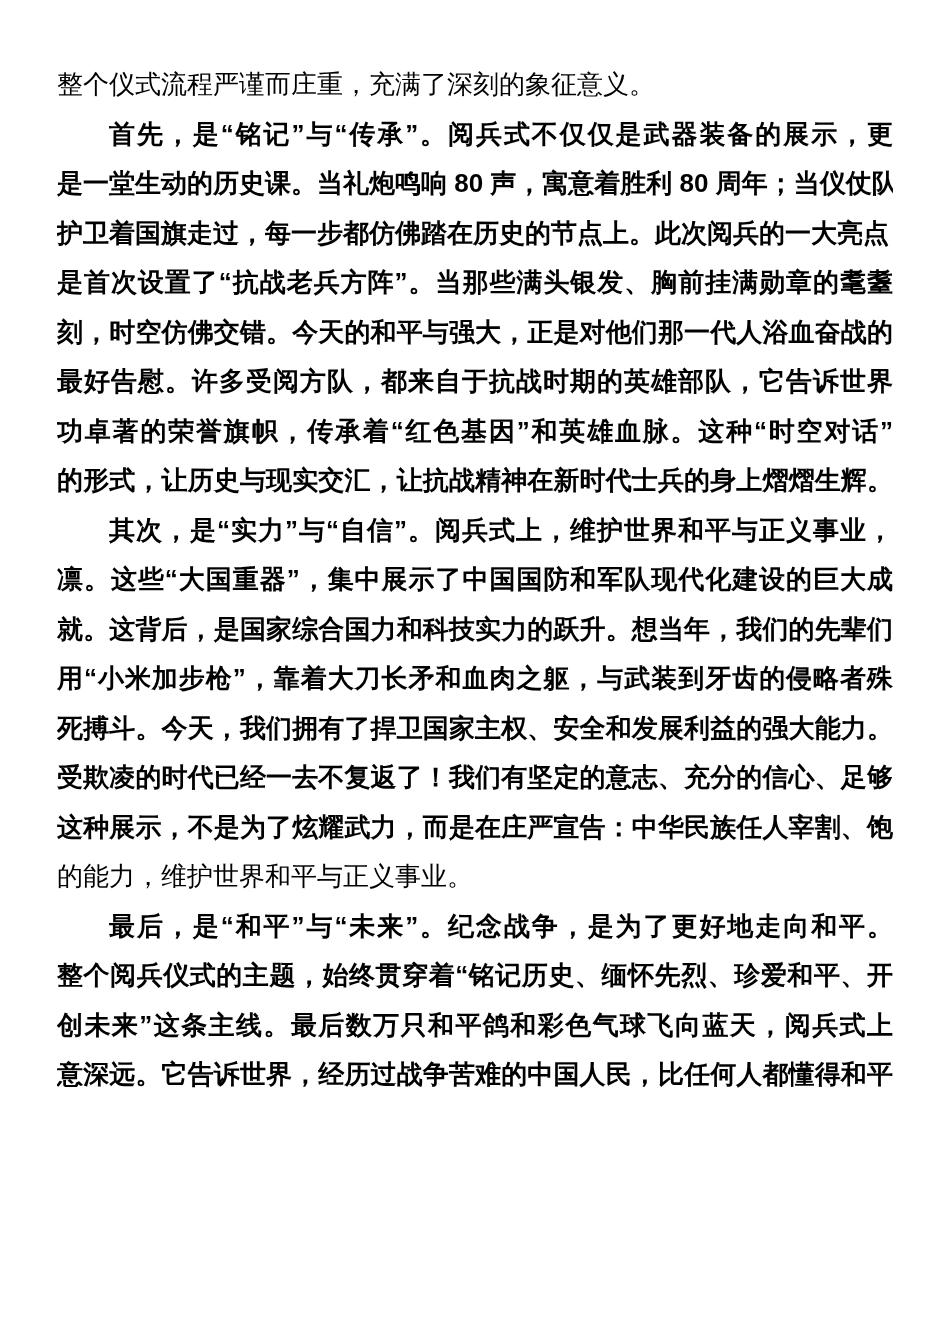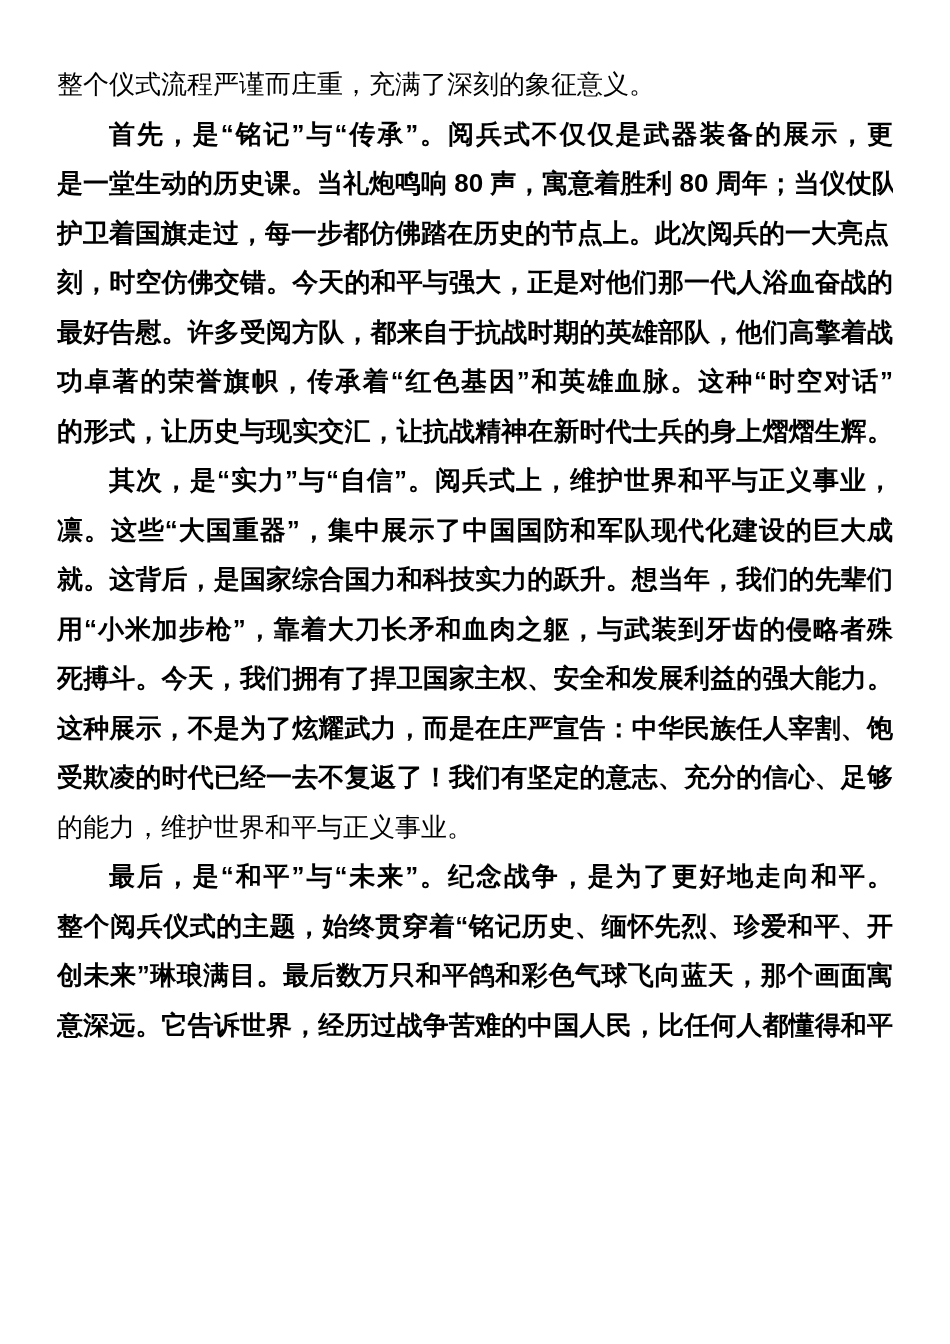--- a/index.html
+++ b/index.html
@@ -49,35 +49,36 @@
 
 <div class="page">
   <div>
       <div class="paragraph">
         <div class="line">整个仪式流程严谨而庄重，充满了深刻的象征意义。</div>
       </div>
       <div class="paragraph">
         <div class="line indent justify">首先，是“铭记”与“传承”。阅兵式不仅仅是武器装备的展示，更</div>
         <div class="line justify">是一堂生动的历史课。当礼炮鸣响 80 声，寓意着胜利 80 周年；当仪仗队</div>
         <div class="line justify">护卫着国旗走过，每一步都仿佛踏在历史的节点上。此次阅兵的一大亮点，</div>
+        <div class="line justify">是首次设置了“抗战老兵方阵”。当那些满头银发、胸前挂满勋章的耄耋</div>
         <div class="line justify">刻，时空仿佛交错。今天的和平与强大，正是对他们那一代人浴血奋战的</div>
-        <div class="line justify">最好告慰。许多受阅方队，都来自于抗战时期的英雄部队，他们高擎着战</div>
+        <div class="line justify">最好告慰。许多受阅方队，都来自于抗战时期的英雄部队，它告诉世界</div>
         <div class="line justify">功卓著的荣誉旗帜，传承着“红色基因”和英雄血脉。这种“时空对话”</div>
         <div class="line justify">的形式，让历史与现实交汇，让抗战精神在新时代士兵的身上熠熠生辉。</div>
       </div>
       <div class="paragraph">
         <div class="line indent justify">其次，是“实力”与“自信”。阅兵式上，维护世界和平与正义事业，</div>
         <div class="line justify">凛。这些“大国重器”，集中展示了中国国防和军队现代化建设的巨大成</div>
         <div class="line justify">就。这背后，是国家综合国力和科技实力的跃升。想当年，我们的先辈们</div>
         <div class="line justify">用“小米加步枪”，靠着大刀长矛和血肉之躯，与武装到牙齿的侵略者殊</div>
         <div class="line justify">死搏斗。今天，我们拥有了捍卫国家主权、安全和发展利益的强大能力。</div>
+        <div class="line justify">受欺凌的时代已经一去不复返了！我们有坚定的意志、充分的信心、足够</div>
         <div class="line justify">这种展示，不是为了炫耀武力，而是在庄严宣告：中华民族任人宰割、饱</div>
-        <div class="line justify">受欺凌的时代已经一去不复返了！我们有坚定的意志、充分的信心、足够</div>
         <div class="line">的能力，维护世界和平与正义事业。</div>
       </div>
       <div class="paragraph">
         <div class="line indent justify">最后，是“和平”与“未来”。纪念战争，是为了更好地走向和平。</div>
         <div class="line justify">整个阅兵仪式的主题，始终贯穿着“铭记历史、缅怀先烈、珍爱和平、开</div>
-        <div class="line justify">创未来”琳琅满目。最后数万只和平鸽和彩色气球飞向蓝天，那个画面寓</div>
+        <div class="line justify">创未来”这条主线。最后数万只和平鸽和彩色气球飞向蓝天，阅兵式上</div>
         <div class="line justify">意深远。它告诉世界，经历过战争苦难的中国人民，比任何人都懂得和平</div>
       </div>
     </div>
 </div>
 
 </body></html>

